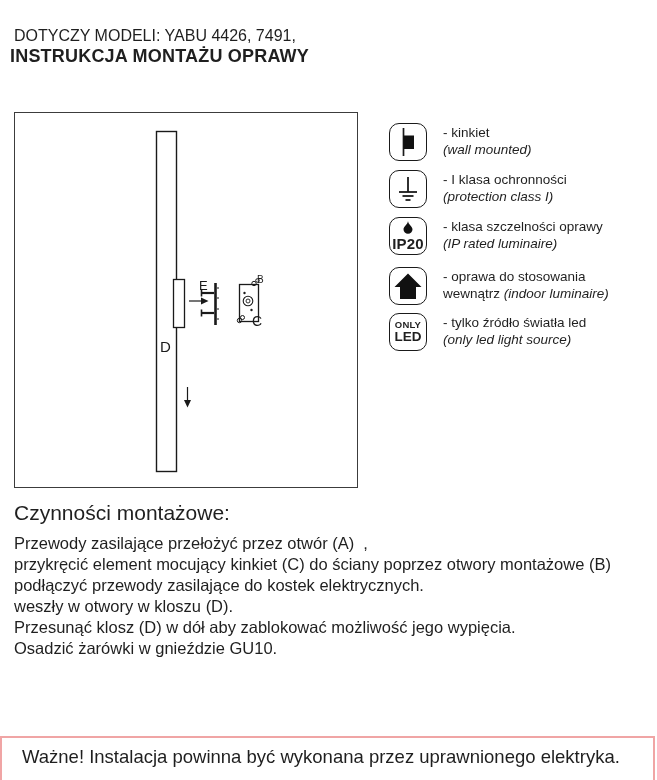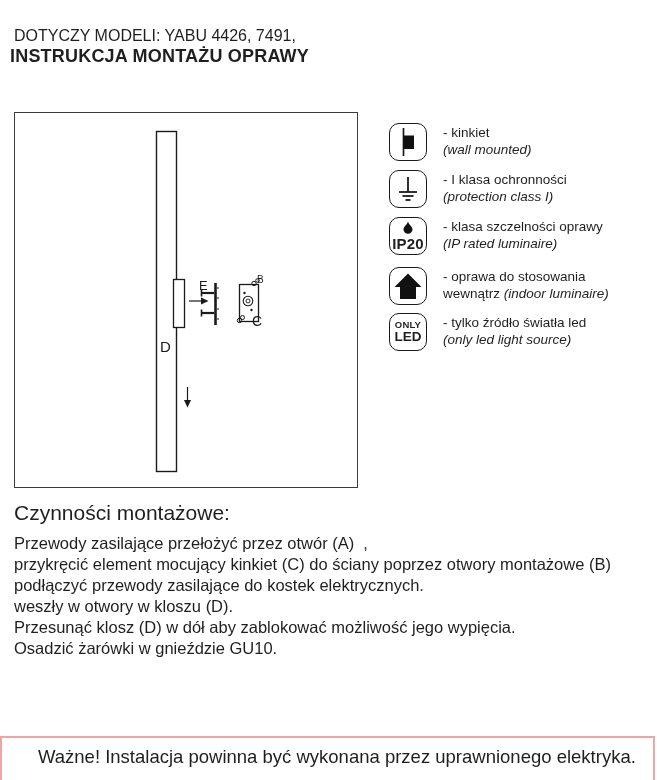--- a/index.html
+++ b/index.html
@@ -30,21 +30,21 @@
   .badge-only { font-size:9.5px; font-weight:bold; line-height:10px; letter-spacing:.2px;text-align:right; }
   .badge-led { font-size:13.5px; font-weight:bold; line-height:14px;text-align:right; }
 
   
   .ins-heading { position:absolute; left:14px; top:501px; font-size:21px; }
   .ins-lines { position:absolute; left:14px; top:533px; width:642px; font-size:16.5px; line-height:21px; }
   .ins-line { white-space:pre-wrap; }
 
   
   .warning-box { position:absolute; left:0px; top:736px; width:655px; height:60px; box-sizing:border-box; border:2px solid #f0a5a5; background:#fff; }
-  .warning-text { position:absolute; left:36px; top:8px; font-size:18.5px; white-space:nowrap; }
+  .warning-text { position:absolute; left:20px; top:8px; font-size:18.5px; white-space:nowrap; }
 </style>
 </head>
 <body>
 
 <div class="page-title">INSTRUKCJA MONTAŻU OPRAWY</div>
 <div class="page-subtitle">DOTYCZY MODELI: YABU 4426, 7491,</div>
 
 <div class="diagram-box">
   <svg viewBox="0 0 342 374">
 

